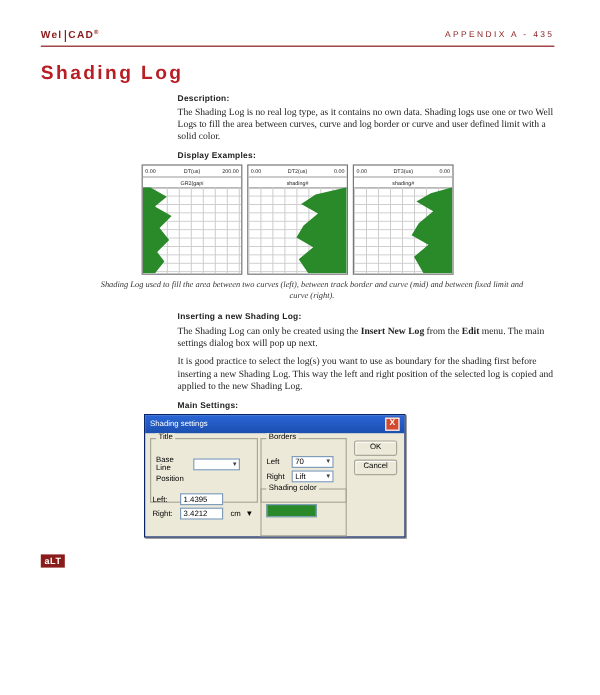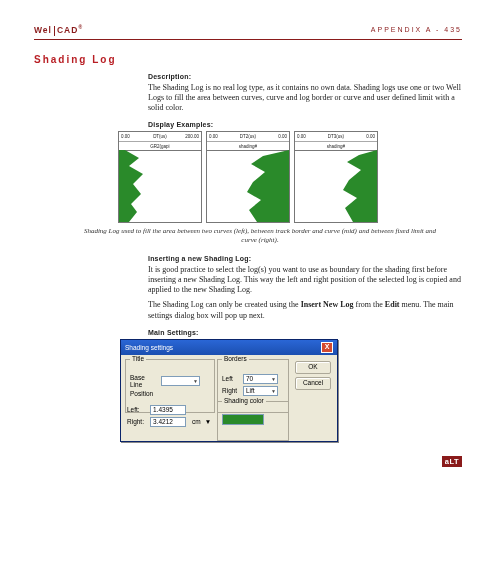--- a/index.html
+++ b/index.html
@@ -1,21 +1,21 @@
 <!DOCTYPE html>
 <html><head>
 <meta charset="utf-8">
 <style>
   body{margin:0;background:#fff;font-family:Georgia,serif;font-size:8px;color:#222;width:500px}
   .page{box-sizing:border-box;padding:24px 38px 20px 34px}
   .topbar{display:flex;justify-content:space-between;align-items:center;border-bottom:1px solid #8a1b1b;padding-bottom:3px;margin-bottom:14px}
   .brand{font-family:sans-serif;letter-spacing:1px;font-size:8.5px;color:#8a1b1b;font-weight:600}
   .brand .bar{display:inline-block;border-left:1px solid #8a1b1b;height:10px;margin:0 2px;vertical-align:middle}
   .appx{font-family:sans-serif;letter-spacing:2px;font-size:7px;color:#8a1b1b}
-  h1{font-family:"Helvetica Neue",Arial,sans-serif;letter-spacing:2px;font-size:10px;color:#b81e24;font-weight:700;margin:8px 0 6px 0}
+  h1{font-family:"Helvetica Neue",Arial,sans-serif;letter-spacing:2px;font-size:16px;color:#b81e24;font-weight:700;margin:8px 0 6px 0}
   .indent{margin-left:114px}
   .sh{font-family:Arial,sans-serif;font-weight:700;font-size:7px;letter-spacing:.2px;margin:8px 0 3px 0}
   p{margin:0 0 5px 0;line-height:1.28}
   .caption{text-align:center;font-style:italic;font-size:7px;color:#333;margin:4px 0 10px 0;line-height:1.25}
   .illus{border:0;margin:2px auto 3px auto;display:flex;gap:4px;justify-content:center;width:260px}
   .track{border:1px solid #777;width:82px;height:90px;position:relative;background:#fff;overflow:hidden}
   .track .hdr{border-bottom:1px solid #777;height:18px;display:flex;flex-direction:column}
   .track .row{display:flex;font-size:4.5px;font-family:Arial,sans-serif;align-items:center;height:9px;padding:0 2px}
   .track .row span:first-child,.track .row span:last-child{width:14px}
   .track .row span:last-child{text-align:right}
@@ -30,21 +30,21 @@
   .dbody{padding:5px 6px;position:relative;height:76px;color:#000}
   .fs{position:absolute;border:1px solid #aca899;padding:12px 4px 4px 4px}
   .fs .lg{position:absolute;top:-5px;left:4px;background:#ece9d8;padding:0 2px}
   .fld{display:flex;align-items:center;margin:2px 0;gap:3px}
   .fld label{width:28px}
   .inp{background:#fff;border:1px solid #7f9db9;height:8px;padding:0 2px;display:flex;align-items:center;width:34px}
   .sel{background:#fff;border:1px solid #7f9db9;height:8px;width:34px;display:flex;align-items:center;justify-content:space-between;padding:0 1px 0 2px}
   .sel .ar{font-size:5px;color:#444}
   .btn{background:#ece9d8;border:1px solid #aca899;border-radius:2px;width:34px;height:11px;text-align:center;line-height:10px;box-shadow:inset 1px 1px 0 #fff}
   .sw{width:40px;height:9px;border:1px solid #7f9db9;background:#2a8a2a}
-  .footer{display:flex;justify-content:flex-end;margin-top:14px}
+  .footer{display:flex;margin-top:14px}
   .logo{background:#8a1b1b;color:#fff;font-family:sans-serif;font-size:7.5px;font-weight:700;padding:1px 3px;letter-spacing:.5px}
 </style>
 </head>
 <body>
 <div class="page">
 
 <div class="topbar">
   <div class="brand">
     <span>Wel</span><span class="bar"></span><span>CAD</span><sup style="font-size:5px">®</sup>
   </div>
@@ -113,22 +113,22 @@
     <div class="grid"></div>
     <svg class="fillR" width="40" height="72" viewBox="0 0 40 72">
           <polygon class="poly" points="40,0 22,5 10,12 24,20 12,30 6,40 20,48 8,58 16,72 40,72"></polygon>
         </svg>
   </div>
 </div>
 <div class="caption" style="margin-left:44px;margin-right:20px">Shading Log used to fill the area between two curves (left), between track border and curve (mid) and between fixed limit and curve (right).</div>
 
 <div class="indent">
   <div class="sh">Inserting a new Shading Log:</div>
+  <p><span>The Shading Log can only be created using the </span><b>Insert New Log</b><span> from the </span><b>Edit</b><span> menu. The main settings dialog box will pop up next.</span></p>
   <p>It is good practice to select the log(s) you want to use as boundary for the shading first before inserting a new Shading Log. This way the left and right position of the selected log is copied and applied to the new Shading Log.</p>
-  <p><span>The Shading Log can only be created using the </span><b>Insert New Log</b><span> from the </span><b>Edit</b><span> menu. The main settings dialog box will pop up next.</span></p>
 
   <div class="sh">Main Settings:</div>
 </div>
 
 <div class="dialog">
   <div class="titlebar">
     <span>Shading settings</span>
     <div class="x">X</div>
   </div>
   <div class="dbody">

